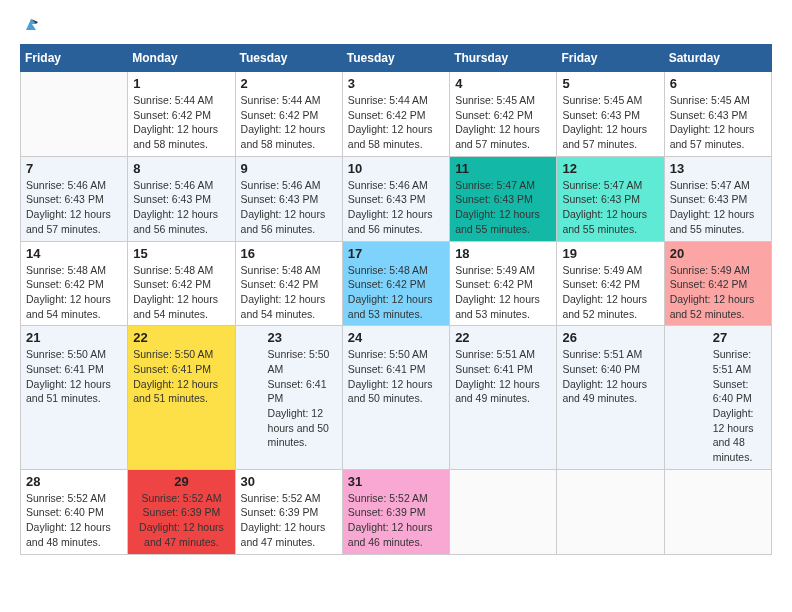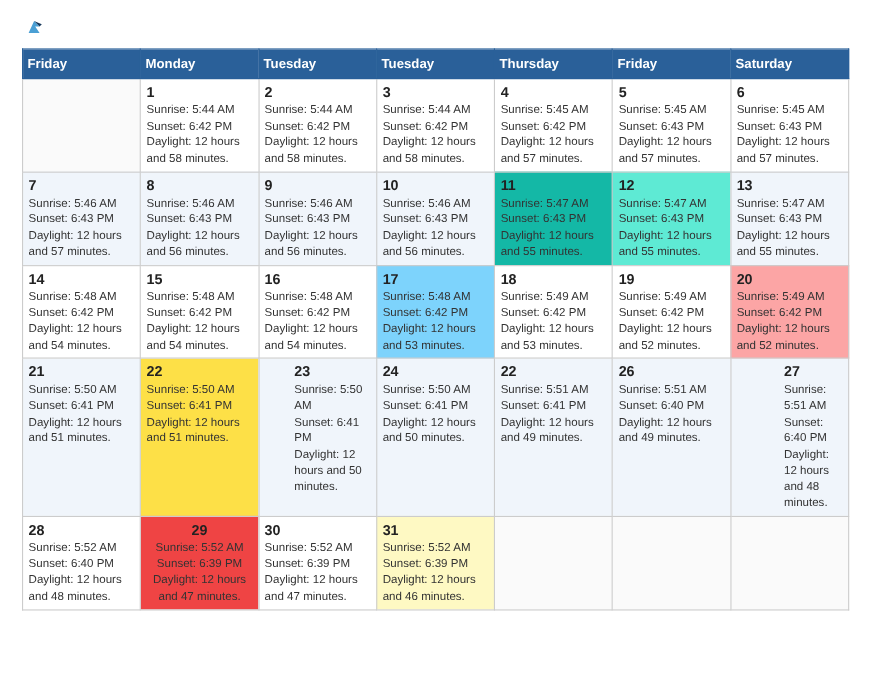--- a/index.html
+++ b/index.html
@@ -304,21 +304,21 @@
         <div class="day-info">
           Sunrise: 5:52 AM<br>Sunset: 6:39 PM<br>Daylight: 12 hours and 47 minutes.
         </div>
         </td>
         <td style="background: rgb(255, 255, 255);">
           <div class="day-num">30</div>
         <div class="day-info">
           Sunrise: 5:52 AM<br>Sunset: 6:39 PM<br>Daylight: 12 hours and 47 minutes.
         </div>
         </td>
-        <td style="background: #fef9c3;">
+        <td style="background: #f9a8d4;">
           <div class="day-num">31</div>
         <div class="day-info">
           Sunrise: 5:52 AM<br>Sunset: 6:39 PM<br>Daylight: 12 hours and 46 minutes.
         </div>
         </td>
         <td class="empty" style="background: rgb(250, 250, 250);"></td>
         <td class="empty" style="background: rgb(250, 250, 250);"></td>
         <td class="empty" style="background: rgb(250, 250, 250);"></td>
       </tr>
     </tbody>

